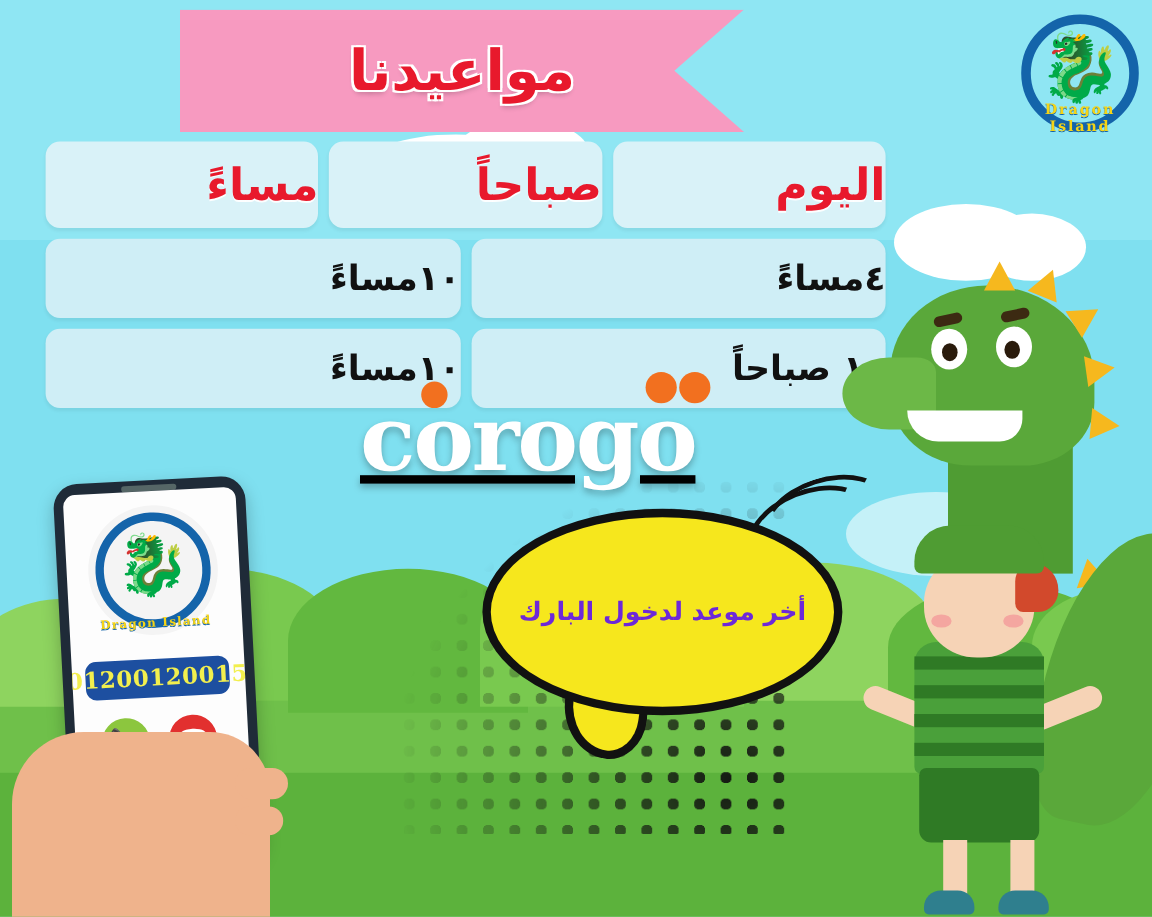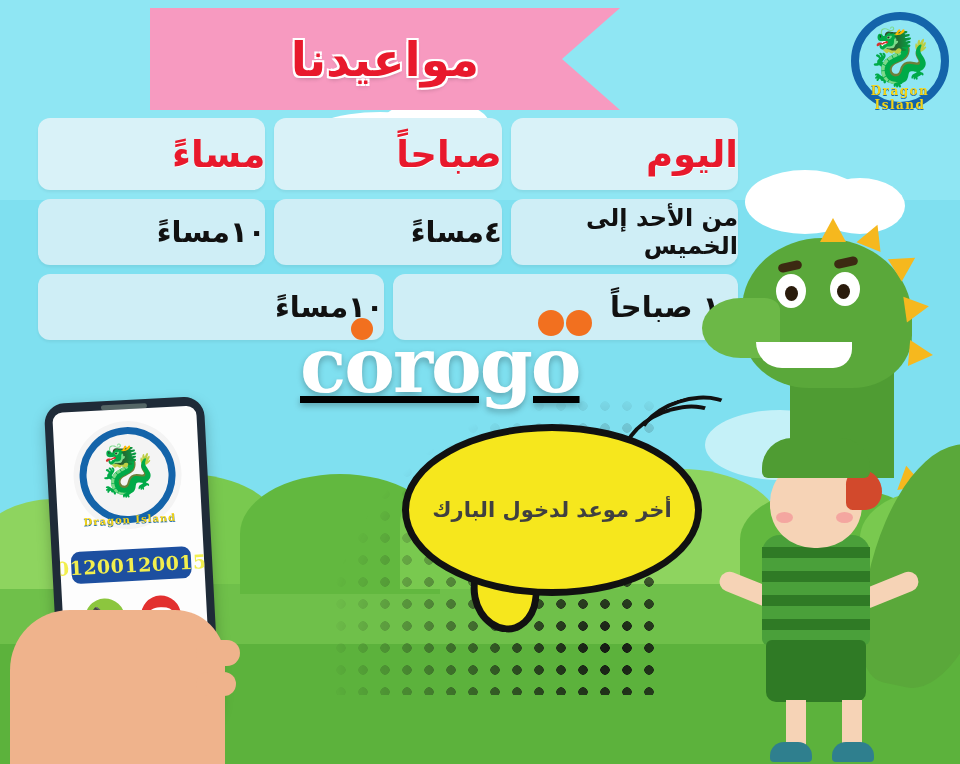--- a/index.html
+++ b/index.html
@@ -131,21 +131,21 @@
     position:absolute; left:402px; top:424px; width:300px; height:172px;
     background:#f6e71d;
     border:7px solid #111;
     border-radius:50%;
     display:flex; flex-direction:column;
     align-items:center; justify-content:center;
     direction:rtl; text-align:center;
     z-index:6;
   }
   .bubble span {
-    color:#404040; font-size:21px; font-weight:bold; line-height:1.45;
+    color:#6d28d9; font-size:21px; font-weight:bold; line-height:1.45;
     display:block;
   }
   .bubble-tail {
     position:absolute; left:470px; top:550px;
     width:70px; height:82px;
     background:#f6e71d;
     border:7px solid #111;
     border-radius:0 0 45% 60%;
     border-top:none;
     z-index:5;
@@ -366,23 +366,20 @@
       </div>
       <div class="cell">
         <span>صباحاً</span>
       </div>
       <div class="cell">
         <span>مساءً</span>
       </div>
     </div>
 
     <div class="trow data-row">
-      <div class="cell day">
-        <span>من الأحد إلى الخميس</span>
-      </div>
       <div class="cell">
         <span>٤مساءً</span>
       </div>
       <div class="cell">
         <span>١٠مساءً</span>
       </div>
     </div>
 
     <div class="trow data-row">
       <div class="cell">

